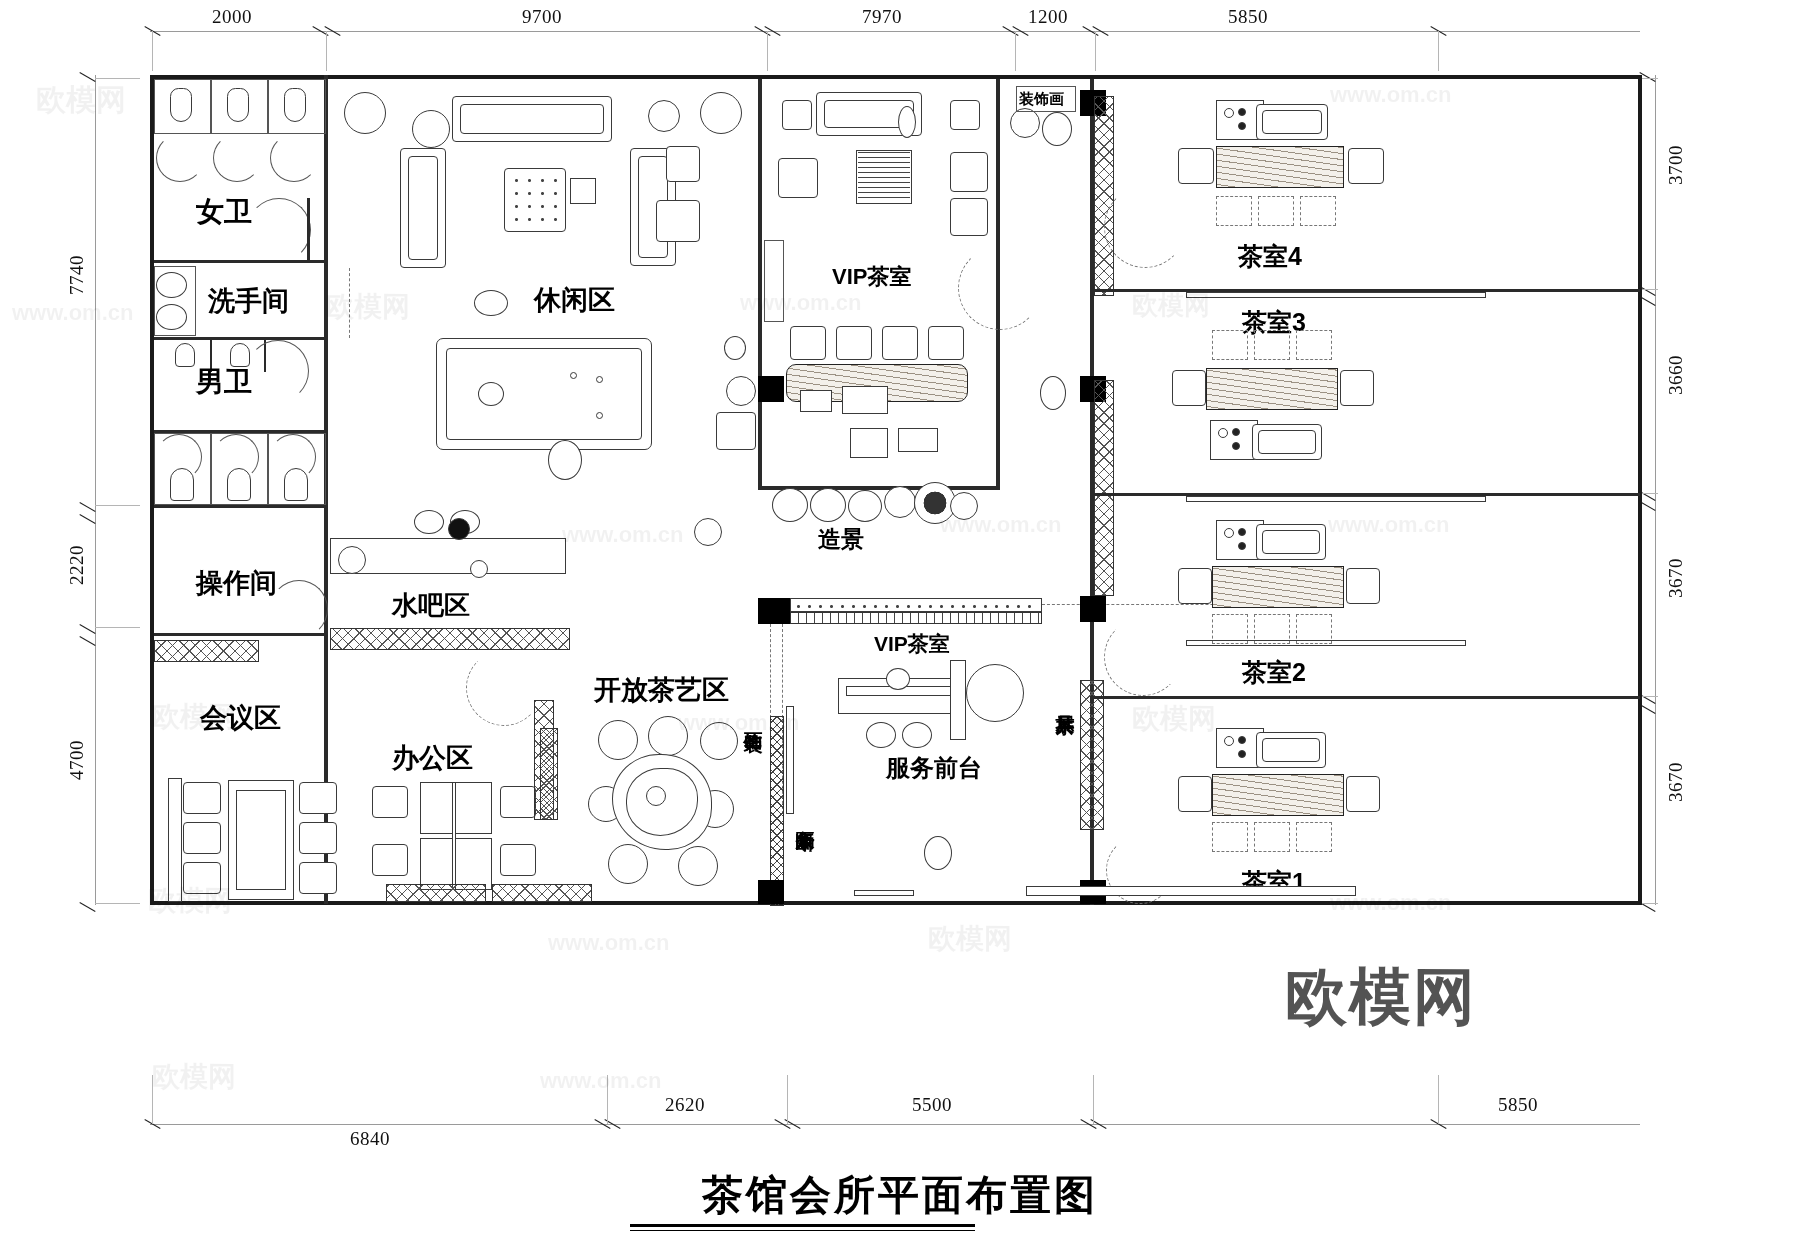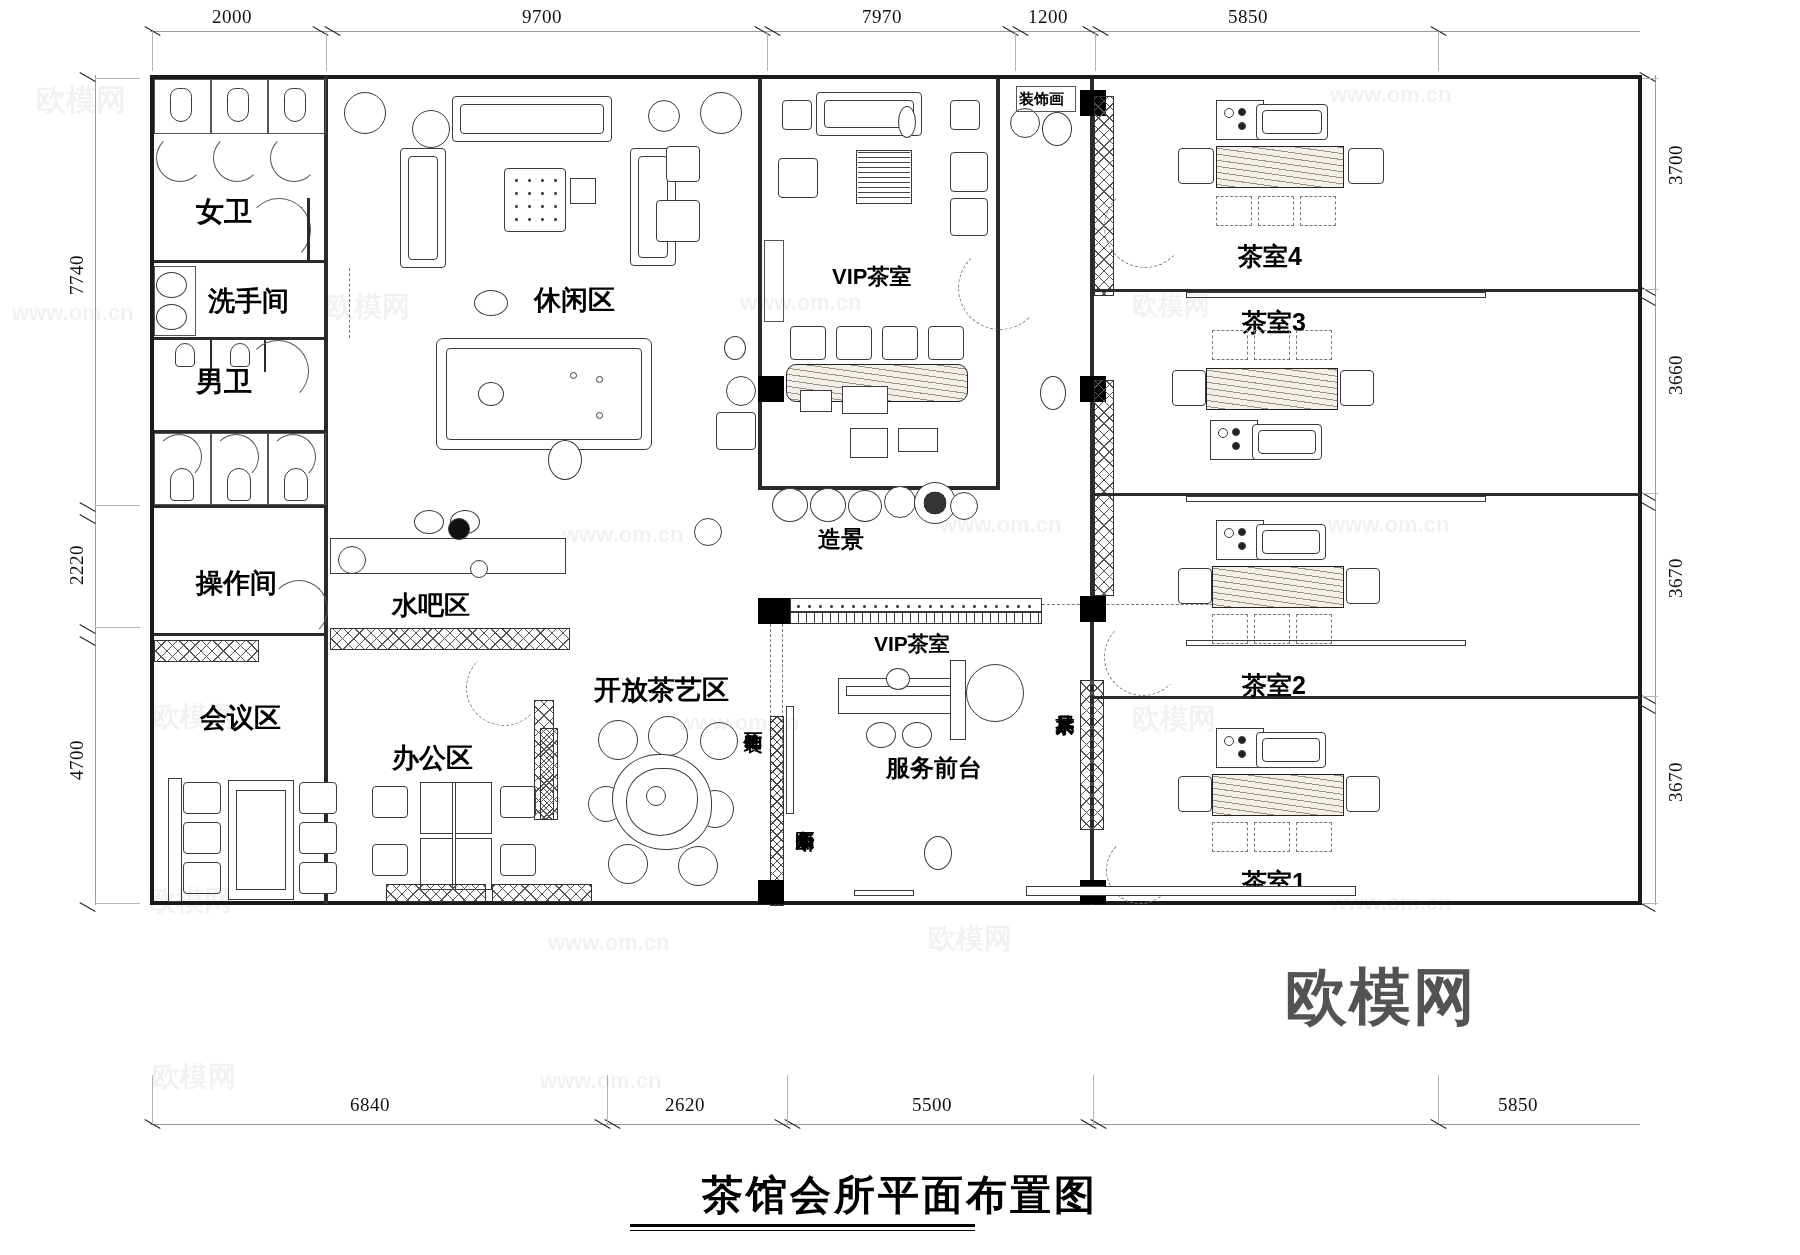--- a/index.html
+++ b/index.html
@@ -151,21 +151,21 @@
   <div class="tick" style="left:792px;top:1115px;"></div>
   <div class="tick" style="left:1088px;top:1115px;"></div>
   <div class="tick" style="left:1098px;top:1115px;"></div>
   <div class="tick" style="left:1438px;top:1115px;"></div>
   <div class="extline" style="left:152px;top:1075px;height:49px;"></div>
   <div class="extline" style="left:607px;top:1075px;height:49px;"></div>
   <div class="extline" style="left:787px;top:1075px;height:49px;"></div>
   <div class="extline" style="left:1093px;top:1075px;height:49px;"></div>
   <div class="extline" style="left:1438px;top:1075px;height:49px;"></div>
 
-  <div class="dimtext abs" style="left:350px;top:1094px;">6840</div>
+  <div class="dimtext abs" style="left:350px;top:1128px;">6840</div>
   <div class="dimtext abs" style="left:665px;top:1094px;">2620</div>
   <div class="dimtext abs" style="left:912px;top:1094px;">5500</div>
   <div class="dimtext abs" style="left:1498px;top:1094px;">5850</div>
 </div>
 
 <div class="abs" id="plan" style="left:0;top:0;width:1800px;height:1255px;">
 
   <div class="wall" style="left:150px;top:75px;width:1492px;height:4px;"></div>
   <div class="wall" style="left:150px;top:75px;width:4px;height:830px;"></div>
   <div class="wall" style="left:1638px;top:75px;width:4px;height:830px;"></div>
@@ -422,21 +422,21 @@
   <div class="f fc" style="left:1238px;top:528px;width:8px;height:8px;background:#222;"></div>
   <div class="f fc" style="left:1238px;top:542px;width:8px;height:8px;background:#222;"></div>
   <div class="f fr" style="left:1256px;top:524px;width:70px;height:36px;"></div>
   <div class="f fr" style="left:1262px;top:530px;width:58px;height:24px;"></div>
   <div class="wood" style="left:1212px;top:566px;width:132px;height:42px;"></div>
   <div class="f fr" style="left:1178px;top:568px;width:34px;height:36px;"></div>
   <div class="f fr" style="left:1346px;top:568px;width:34px;height:36px;"></div>
   <div class="dash" style="left:1212px;top:614px;width:36px;height:30px;"></div>
   <div class="dash" style="left:1254px;top:614px;width:36px;height:30px;"></div>
   <div class="dash" style="left:1296px;top:614px;width:36px;height:30px;"></div>
-  <div class="label" style="left:1242px;top:656px;font-size:25px;margin-top:13px;">茶室2</div>
+  <div class="label" style="left:1242px;top:656px;font-size:25px;">茶室2</div>
 
   <div class="f" style="left:1216px;top:728px;width:48px;height:40px;"></div>
   <div class="f fc" style="left:1224px;top:736px;width:10px;height:10px;"></div>
   <div class="f fc" style="left:1238px;top:736px;width:8px;height:8px;background:#222;"></div>
   <div class="f fc" style="left:1238px;top:750px;width:8px;height:8px;background:#222;"></div>
   <div class="f fr" style="left:1256px;top:732px;width:70px;height:36px;"></div>
   <div class="f fr" style="left:1262px;top:738px;width:58px;height:24px;"></div>
   <div class="wood" style="left:1212px;top:774px;width:132px;height:42px;"></div>
   <div class="f fr" style="left:1178px;top:776px;width:34px;height:36px;"></div>
   <div class="f fr" style="left:1346px;top:776px;width:34px;height:36px;"></div>

